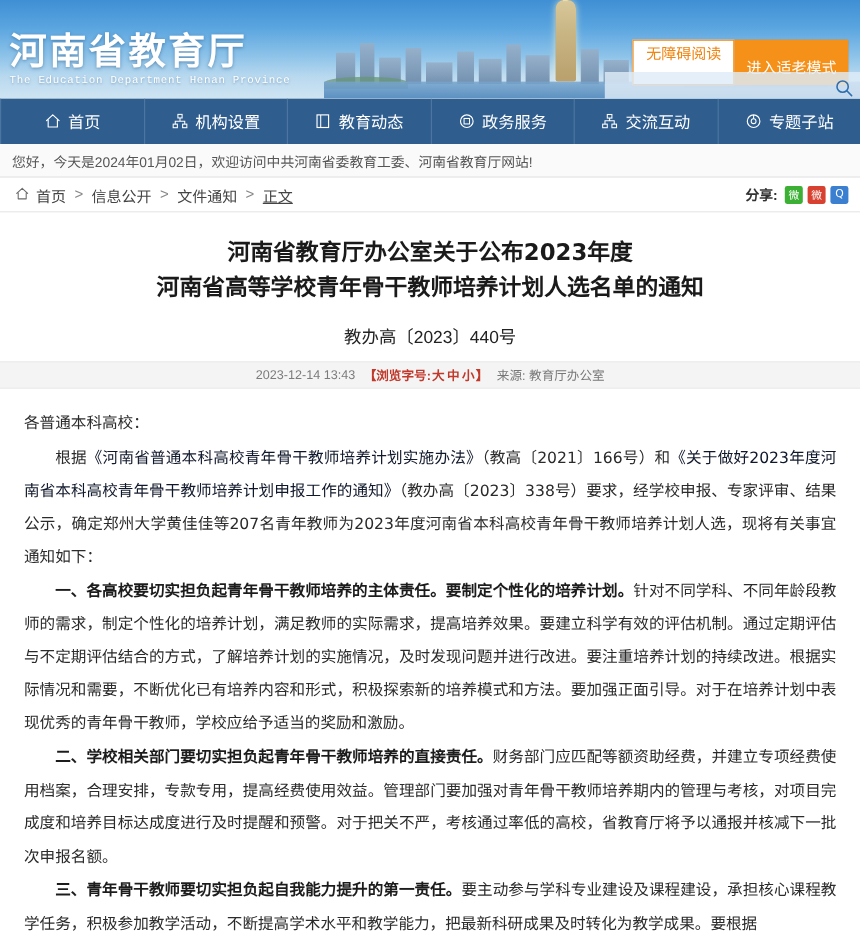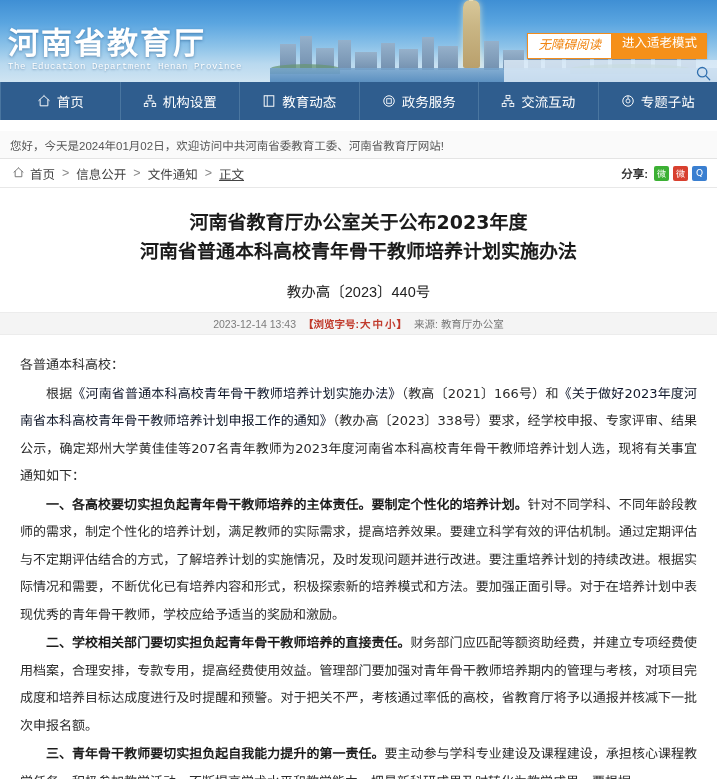--- a/index.html
+++ b/index.html
@@ -111,27 +111,26 @@
     box-shadow: 0 1px 2px rgba(0,0,0,0.15);
   }
   .btn-access {
     background: #ffffff;
     color: #f08512;
     font-size: 12.5px;
     padding: 5px 10px 6px;
     border: 1px solid #f28c1c;
     line-height: 1;
     white-space: nowrap;
-    font-style: italic;
   }
   .btn-elder {
     background: #f59019;
     color: #ffffff;
     font-size: 12.5px;
-    padding: 4px 10px 7px;
+    padding: 18px 10px 7px;
     line-height: 1;
     white-space: nowrap;
   }
   .search-wrap {
     position: absolute;
     right: 0;
     top: 60px;
     width: 213px;
     height: 27px;
     background: rgba(222,236,248,0.82);
@@ -187,21 +186,20 @@
     width: 717px;
     height: 28px;
     background: #fafafa;
     border-bottom: 1px solid #e4e4e4;
     display: flex;
     align-items: center;
     font-size: 11.5px;
     color: #555555;
     padding-left: 10px;
     box-sizing: border-box;
-    margin-top: 11px;
   }
 
   
   .crumb-row {
     width: 717px;
     height: 29px;
     border-bottom: 1px solid #e8e8e8;
     display: flex;
     align-items: center;
     padding: 0 10px 0 12px;
@@ -432,21 +430,21 @@
     <span class="share-ico sh-wechat">微</span>
     <span class="share-ico sh-weibo">微</span>
     <span class="share-ico sh-qq">Q</span>
   </div>
 </div>
 
 <div class="article">
 
   <div class="title-wrap">
     <div class="doc-title">河南省教育厅办公室关于公布2023年度</div>
-    <div class="doc-title">河南省普通本科高校青年骨干教师培养计划实施办法</div>
+    <div class="doc-title">河南省高等学校青年骨干教师培养计划人选名单的通知</div>
   </div>
 
   <div class="doc-no">教办高〔2023〕440号</div>
 
   <div class="meta-bar">
     <span class="meta-date">2023-12-14 13:43</span>
     <span class="meta-size"><span>【浏览字号:</span><span class="sz">大</span><span class="sz">中</span><span class="sz">小</span><span>】</span>
     </span>
     <span class="meta-src"><span>来源:</span>
       <span>教育厅办公室</span>

